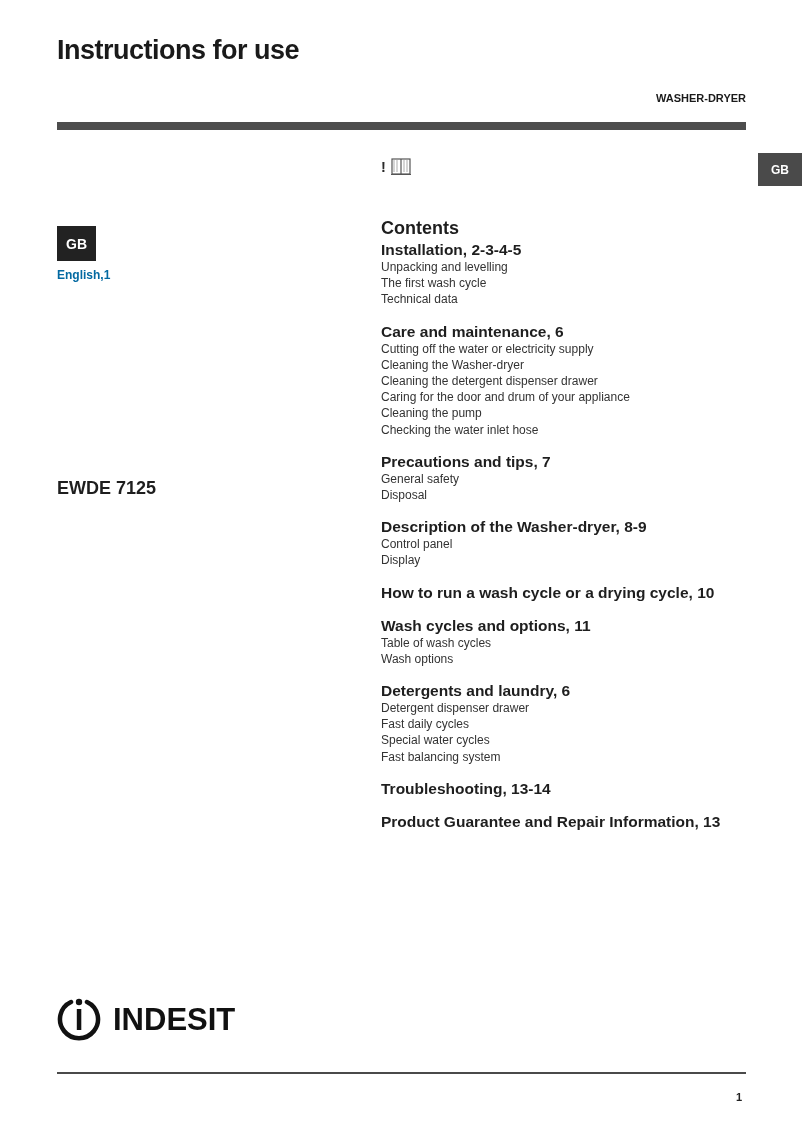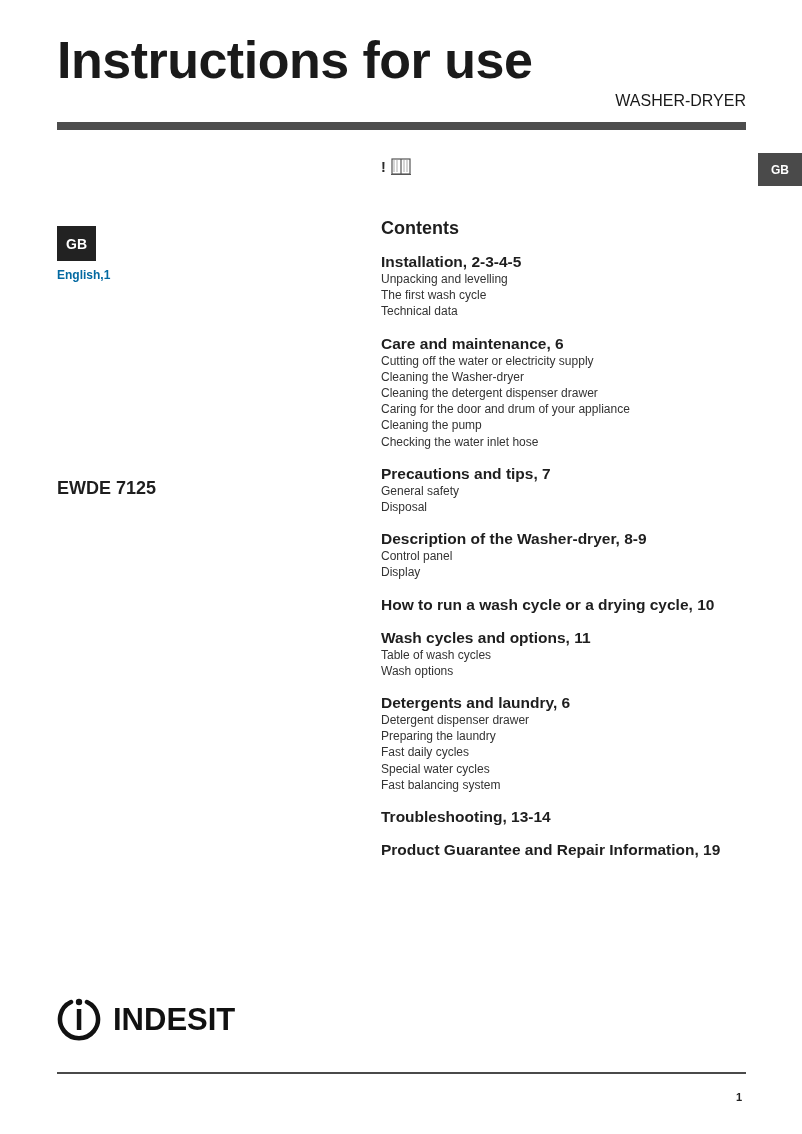--- a/index.html
+++ b/index.html
@@ -1,35 +1,35 @@
 <!DOCTYPE html>
 <html><head>
 <meta charset="utf-8">
 <style>
   * { margin: 0; padding: 0; box-sizing: border-box; }
   html, body { width: 802px; height: 1134px; background: #ffffff; overflow: hidden; }
   body { position: relative; font-family: "Liberation Sans", sans-serif; color: #1e1e1e; }
 
-  .title { position: absolute; left: 57px; top: 36px; font-size: 52px; font-weight: bold; letter-spacing: -0.5px; color: #1a1a1a; line-height: 48px; }
-  .subtitle { position: absolute; right: 56px; top: 92px; font-size: 16px; font-weight: normal; color: #1a1a1a; }
+  .title { position: absolute; left: 57px; top: 26px; font-size: 27px; font-weight: bold; letter-spacing: -0.5px; color: #1a1a1a; line-height: 48px; }
+  .subtitle { position: absolute; right: 56px; top: 92px; font-size: 11px; font-weight: bold; color: #1a1a1a; }
   .top-rule { position: absolute; left: 57px; top: 122px; width: 689px; height: 8px; background: #4d4d4d; }
 
   .notice { position: absolute; left: 381px; top: 157px; font-size: 14.5px; color: #2a2a2a; display: flex; align-items: center; }
   .notice .bang { font-weight: bold; margin-right: 5px; }
   .book { display: inline-block; width: 20px; height: 19px; position: relative; margin-right: 0; }
   .book svg { width: 20px; height: 19px; display: block; }
 
   .gb-tab { position: absolute; left: 758px; top: 153px; width: 44px; height: 33px; background: #4a4a4a; color: #fff; font-weight: bold; font-size: 12px; display: flex; align-items: center; justify-content: center; }
 
   .gb-box { position: absolute; left: 57px; top: 226px; width: 39px; height: 35px; background: #222; color: #fff; font-weight: bold; font-size: 14px; display: flex; align-items: center; justify-content: center; }
   .lang { position: absolute; left: 57px; top: 268px; font-size: 12px; font-weight: bold; color: #0369a1; }
   .model { position: absolute; left: 57px; top: 478px; font-size: 18px; font-weight: bold; color: #1e1e1e; text-align: center; }
 
   .contents-title { position: absolute; left: 381px; top: 218px; font-size: 18px; font-weight: bold; color: #1e1e1e; }
-  .toc { position: absolute; left: 381px; top: 252px; width: 410px; }
+  .toc { position: absolute; left: 381px; top: 240px; width: 410px; }
   .toc-section { margin-bottom: 14px; }
   .toc-head { font-size: 15.5px; font-weight: bold; color: #1e1e1e; line-height: 19px; }
   .toc-item { font-size: 12px; color: #333; line-height: 16.2px; }
 
   .logo { position: absolute; left: 57px; top: 994px; display: flex; }
   .logo svg { display: block; }
 
   .bottom-rule { position: absolute; left: 57px; top: 1072px; width: 689px; height: 2px; background: #4a4a4a; }
   .page-num { position: absolute; left: 736px; top: 1091px; font-size: 11px; font-weight: bold; color: #222; }
 </style>
@@ -90,30 +90,29 @@
     <div class="toc-head">How to run a wash cycle or a drying cycle, 10</div>
   </div>
   <div class="toc-section">
     <div class="toc-head">Wash cycles and options, 11</div>
     <div class="toc-item">Table of wash cycles</div>
     <div class="toc-item">Wash options</div>
   </div>
   <div class="toc-section">
     <div class="toc-head">Detergents and laundry, 6</div>
     <div class="toc-item">Detergent dispenser drawer</div>
-    <div class="toc-item">Preparing the laundry</div>
     <div class="toc-item">Fast daily cycles</div>
     <div class="toc-item">Special water cycles</div>
     <div class="toc-item">Fast balancing system</div>
   </div>
   <div class="toc-section">
     <div class="toc-head">Troubleshooting, 13-14</div>
   </div>
   <div class="toc-section">
-    <div class="toc-head">Product Guarantee and Repair Information, 19</div>
+    <div class="toc-head">Product Guarantee and Repair Information, 13</div>
   </div>
 </div>
 
 <div class="logo">
   <svg width="192" height="48" viewBox="0 0 192 48">
     <path d="M14 8 A19 19 0 1 0 30 8" fill="none" stroke="#111" stroke-width="4.5" stroke-linecap="round"></path>
     <circle cx="22" cy="8" r="3.2" fill="#111"></circle>
     <rect x="19.8" y="15" width="4.5" height="21" fill="#111"></rect>
     <text x="56" y="36" font-family="Liberation Sans, sans-serif" font-weight="bold" font-size="31" fill="#111">INDESIT</text>
   </svg>

